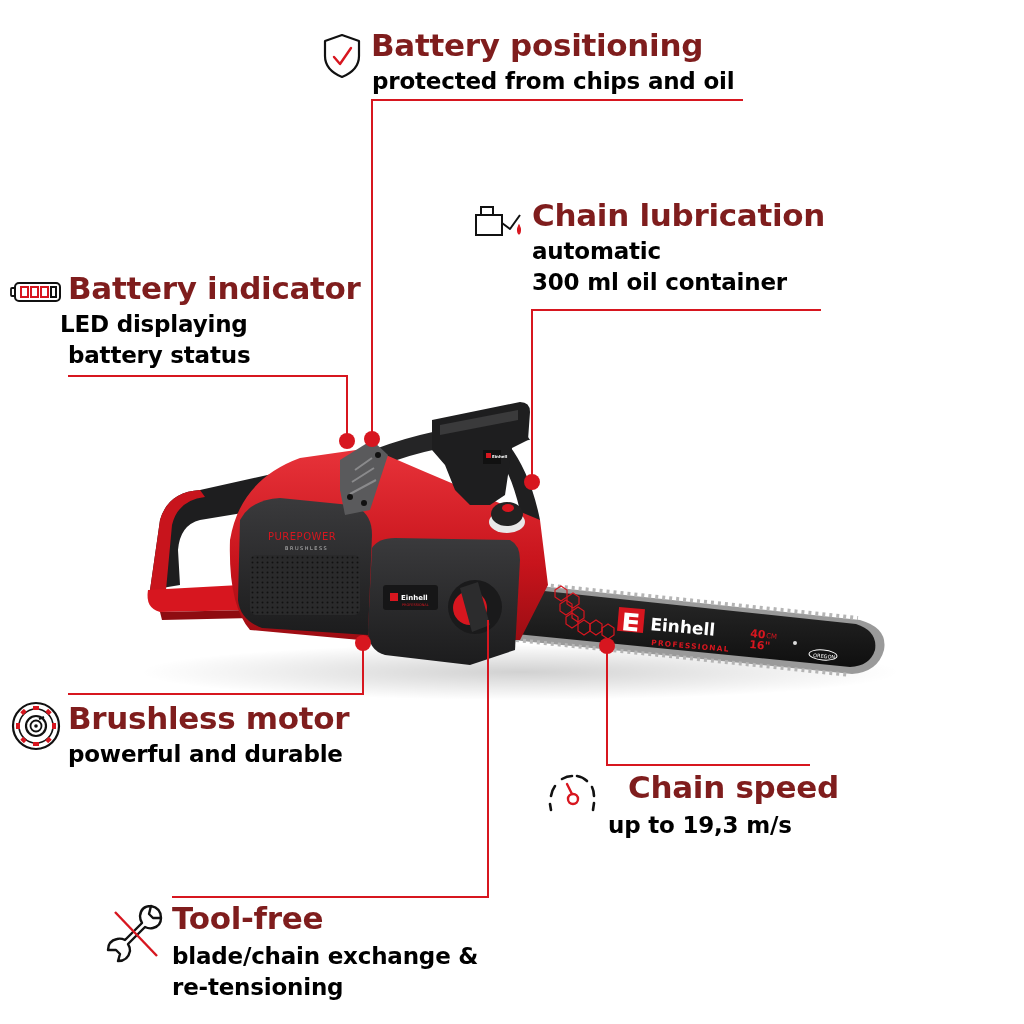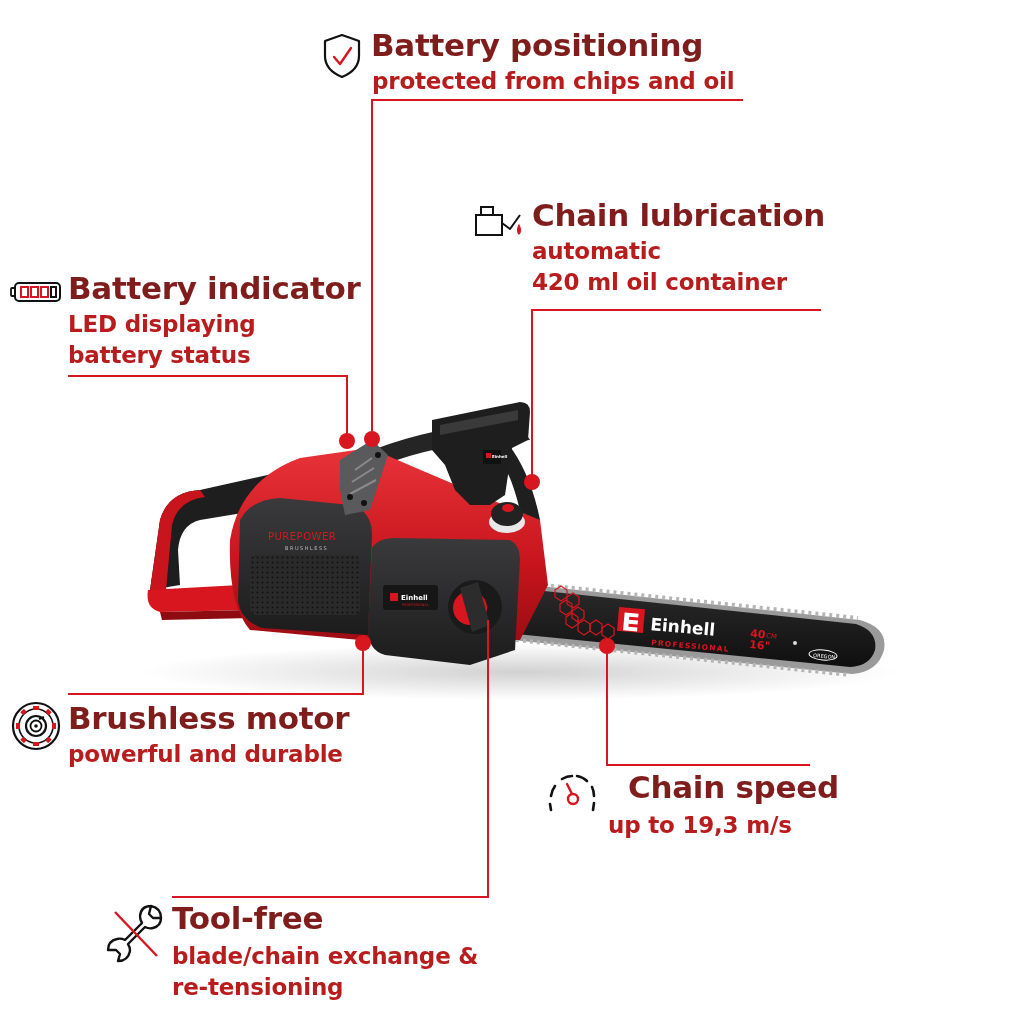--- a/index.html
+++ b/index.html
@@ -1,19 +1,19 @@
 <!DOCTYPE html>
 <html><head>
 <meta charset="utf-8">
 <style>
   html, body { margin: 0; padding: 0; background: #ffffff; }
   body { width: 1024px; height: 1024px; position: relative; overflow: hidden;
          font-family: "DejaVu Sans", "Liberation Sans", sans-serif; }
   .title { position: absolute; font-weight: bold; color: #7f1d1d; font-size: 31px; line-height: 36px; white-space: nowrap; letter-spacing: -0.3px; }
-  .sub { position: absolute; font-weight: bold; color: #b91c1c; font-size: 23px; line-height: 31px; white-space: nowrap; letter-spacing: -0.2px; }
+  .sub { position: absolute; font-weight: bold; color: #000000; font-size: 23px; line-height: 31px; white-space: nowrap; letter-spacing: -0.2px; }
   .icon { position: absolute; }
   .line { position: absolute; background: #d7161f; }
   .dot { position: absolute; width: 16px; height: 16px; border-radius: 50%; background: #d7161f; }
   #product { position: absolute; left: 0; top: 0; }
 </style>
 </head>
 <body>
 
 <svg id="product" width="1024" height="1024" viewBox="0 0 1024 1024">
   <defs>
@@ -157,34 +157,34 @@
 
 <div>
   <svg class="icon" style="left:472px; top:203px;" width="56" height="36" viewBox="0 0 56 36">
     <rect x="4" y="12" width="26" height="20" fill="none" stroke="#111" stroke-width="2"></rect>
     <rect x="9" y="4" width="12" height="8" fill="none" stroke="#111" stroke-width="2"></rect>
     <path d="M30,20 L38,26 L48,12" fill="none" stroke="#111" stroke-width="2" stroke-linejoin="round"></path>
     <path d="M47,22 Q44,28 47,31 Q50,28 47,22 Z" fill="#d7161f" stroke="#d7161f" stroke-width="1.2"></path>
   </svg>
   <div class="title" style="left:532px; top:197px;text-align:right;">Chain lubrication</div>
   <div class="sub" style="left:532px; top:236px;">automatic</div>
-  <div class="sub" style="left:532px; top:267px;">420 ml oil container</div>
+  <div class="sub" style="left:532px; top:267px;">300 ml oil container</div>
 </div>
 
 <div>
   <svg class="icon" style="left:10px; top:280px;" width="54" height="24" viewBox="0 0 54 24">
     <rect x="5" y="3" width="45" height="18" rx="4" fill="none" stroke="#111" stroke-width="2"></rect>
     <rect x="1" y="8" width="4" height="8" rx="1" fill="none" stroke="#111" stroke-width="1.8"></rect>
     <rect x="11" y="7" width="7" height="10" fill="none" stroke="#d7161f" stroke-width="2"></rect>
     <rect x="21" y="7" width="7" height="10" fill="none" stroke="#d7161f" stroke-width="2"></rect>
     <rect x="31" y="7" width="7" height="10" fill="none" stroke="#d7161f" stroke-width="2"></rect>
     <rect x="41" y="7" width="5" height="10" fill="none" stroke="#111" stroke-width="2"></rect>
   </svg>
   <div class="title" style="left:68px; top:270px;">Battery indicator</div>
-  <div class="sub" style="left:68px; top:309px;text-align:right;">LED displaying</div>
+  <div class="sub" style="left:60px; top:309px;text-align:right;">LED displaying</div>
   <div class="sub" style="left:68px; top:340px;">battery status</div>
 </div>
 
 <div>
   <svg class="icon" style="left:10px; top:700px;" width="52" height="52" viewBox="0 0 52 52">
     <circle cx="26" cy="26" r="23" fill="none" stroke="#111" stroke-width="2.2"></circle>
     <circle cx="26" cy="26" r="17" fill="none" stroke="#111" stroke-width="1.6"></circle>
     <g fill="#d7161f">
       <rect x="23" y="6" width="6" height="4"></rect>
         <rect x="23" y="42" width="6" height="4"></rect>

